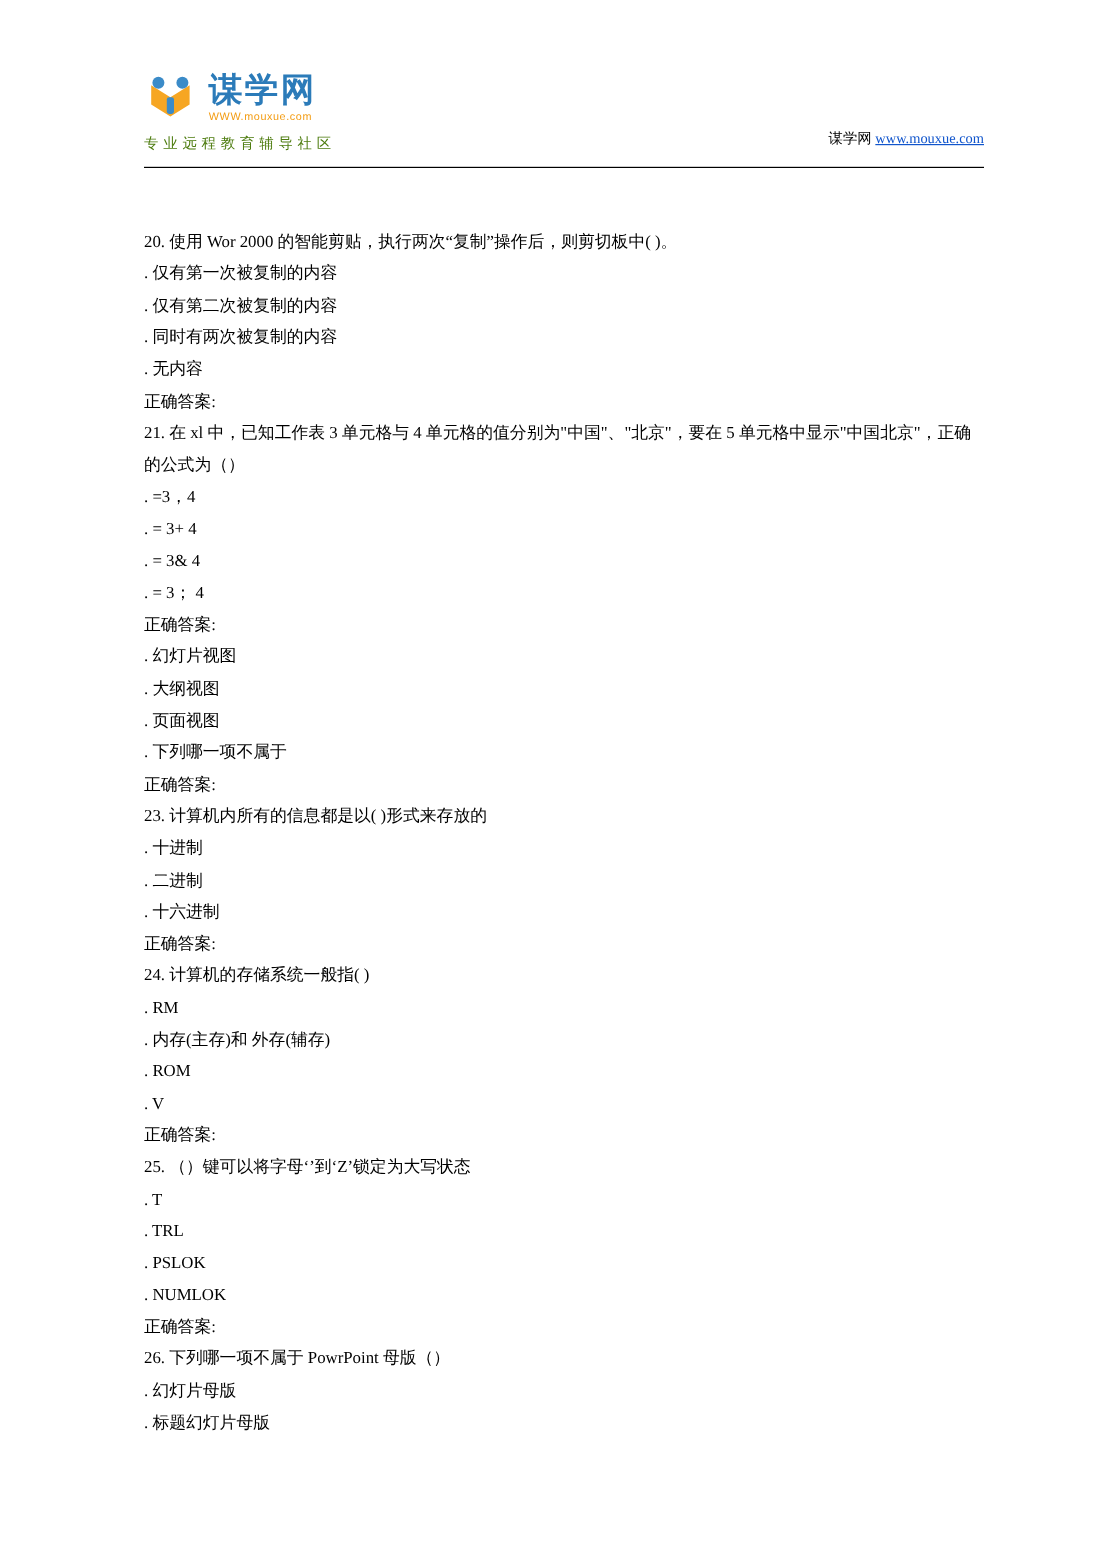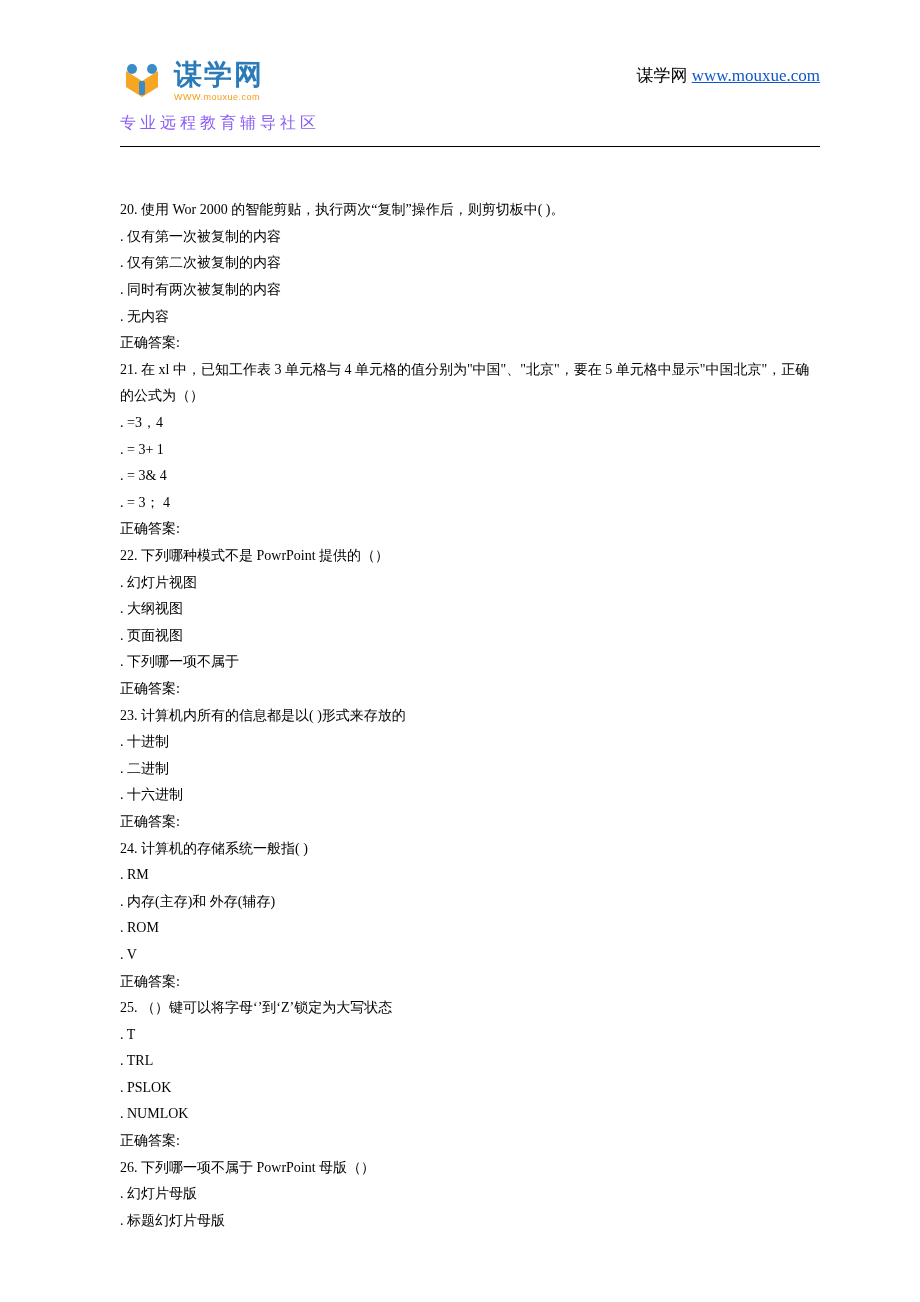--- a/index.html
+++ b/index.html
@@ -11,21 +11,21 @@
     background: #fff;
     color: #000;
     width: 920px;
   }
   .page {
     padding: 60px 100px 60px 120px;
   }
   .header {
     display: flex;
     justify-content: space-between;
-    align-items: flex-start;
+    align-items: flex-end;
     margin-bottom: 8px;
   }
   .logo-block {
     display: flex;
     flex-direction: column;
   }
   .logo-row {
     display: flex;
     align-items: center;
     gap: 10px;
@@ -49,27 +49,27 @@
   }
   .logo-url {
     font-family: Arial, sans-serif;
     font-size: 9px;
     color: #f39c12;
     letter-spacing: 0.5px;
     margin-top: -2px;
   }
   .logo-sub {
     font-family: "Microsoft YaHei", sans-serif;
-    font-size: 16px;
-    color: #8b5cf6;
+    font-size: 12px;
+    color: #4d7c0f;
     letter-spacing: 4px;
     margin-top: 2px;
   }
   .header-right {
-    font-size: 17px;
+    font-size: 12px;
     padding-bottom: 4px;
   }
   .header-right a {
     color: #1155cc;
     text-decoration: underline;
   }
   .hr-line {
     border: none;
     border-top: 1.5px solid #000;
     margin: 4px 0 50px 0;
@@ -116,28 +116,27 @@
     <p class="qline">. 仅有第一次被复制的内容</p>
     <p class="qline">. 仅有第二次被复制的内容</p>
     <p class="qline">. 同时有两次被复制的内容</p>
     <p class="qline">. 无内容</p>
     <p class="qline">正确答案:</p>
   </div>
 
   <div class="qitem">
     <p class="qline"><span>21.</span>  <span>在 xl 中，已知工作表 3 单元格与 4 单元格的值分别为"中国"、"北京"，要在 5 单元格中显示"中国北京"，正确的公式为（）</span></p>
     <p class="qline">.  =3，4</p>
-    <p class="qline">.  =  3+  1</p>
+    <p class="qline">.  =  3+  4</p>
     <p class="qline">.  = 3&amp; 4</p>
     <p class="qline">.  = 3； 4</p>
     <p class="qline">正确答案:</p>
   </div>
 
   <div class="qitem">
-    <p class="qline"><span>22.</span>  <span>下列哪种模式不是 PowrPoint 提供的（）</span></p>
     <p class="qline">. 幻灯片视图</p>
     <p class="qline">. 大纲视图</p>
     <p class="qline">. 页面视图</p>
     <p class="qline">. 下列哪一项不属于</p>
     <p class="qline">正确答案:</p>
   </div>
 
   <div class="qitem">
     <p class="qline"><span>23.</span>  <span>计算机内所有的信息都是以( )形式来存放的</span></p>
     <p class="qline">. 十进制</p>

